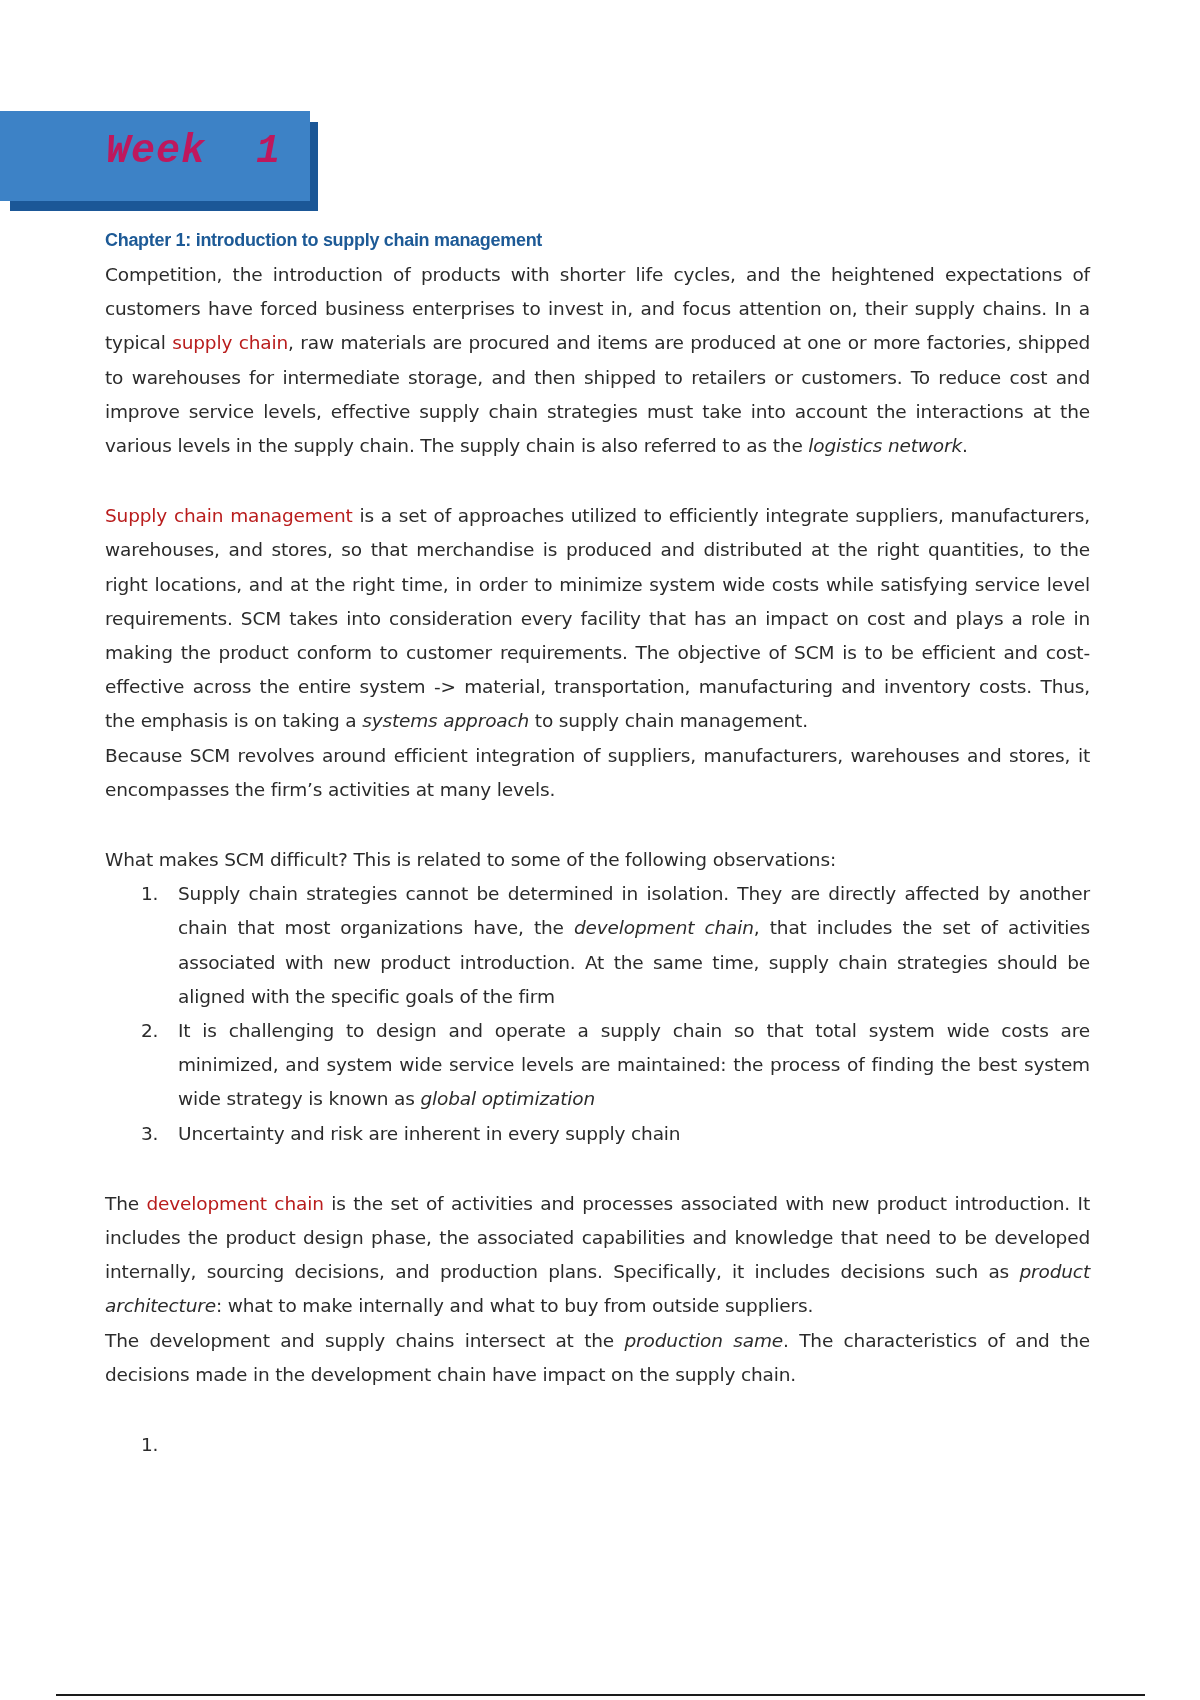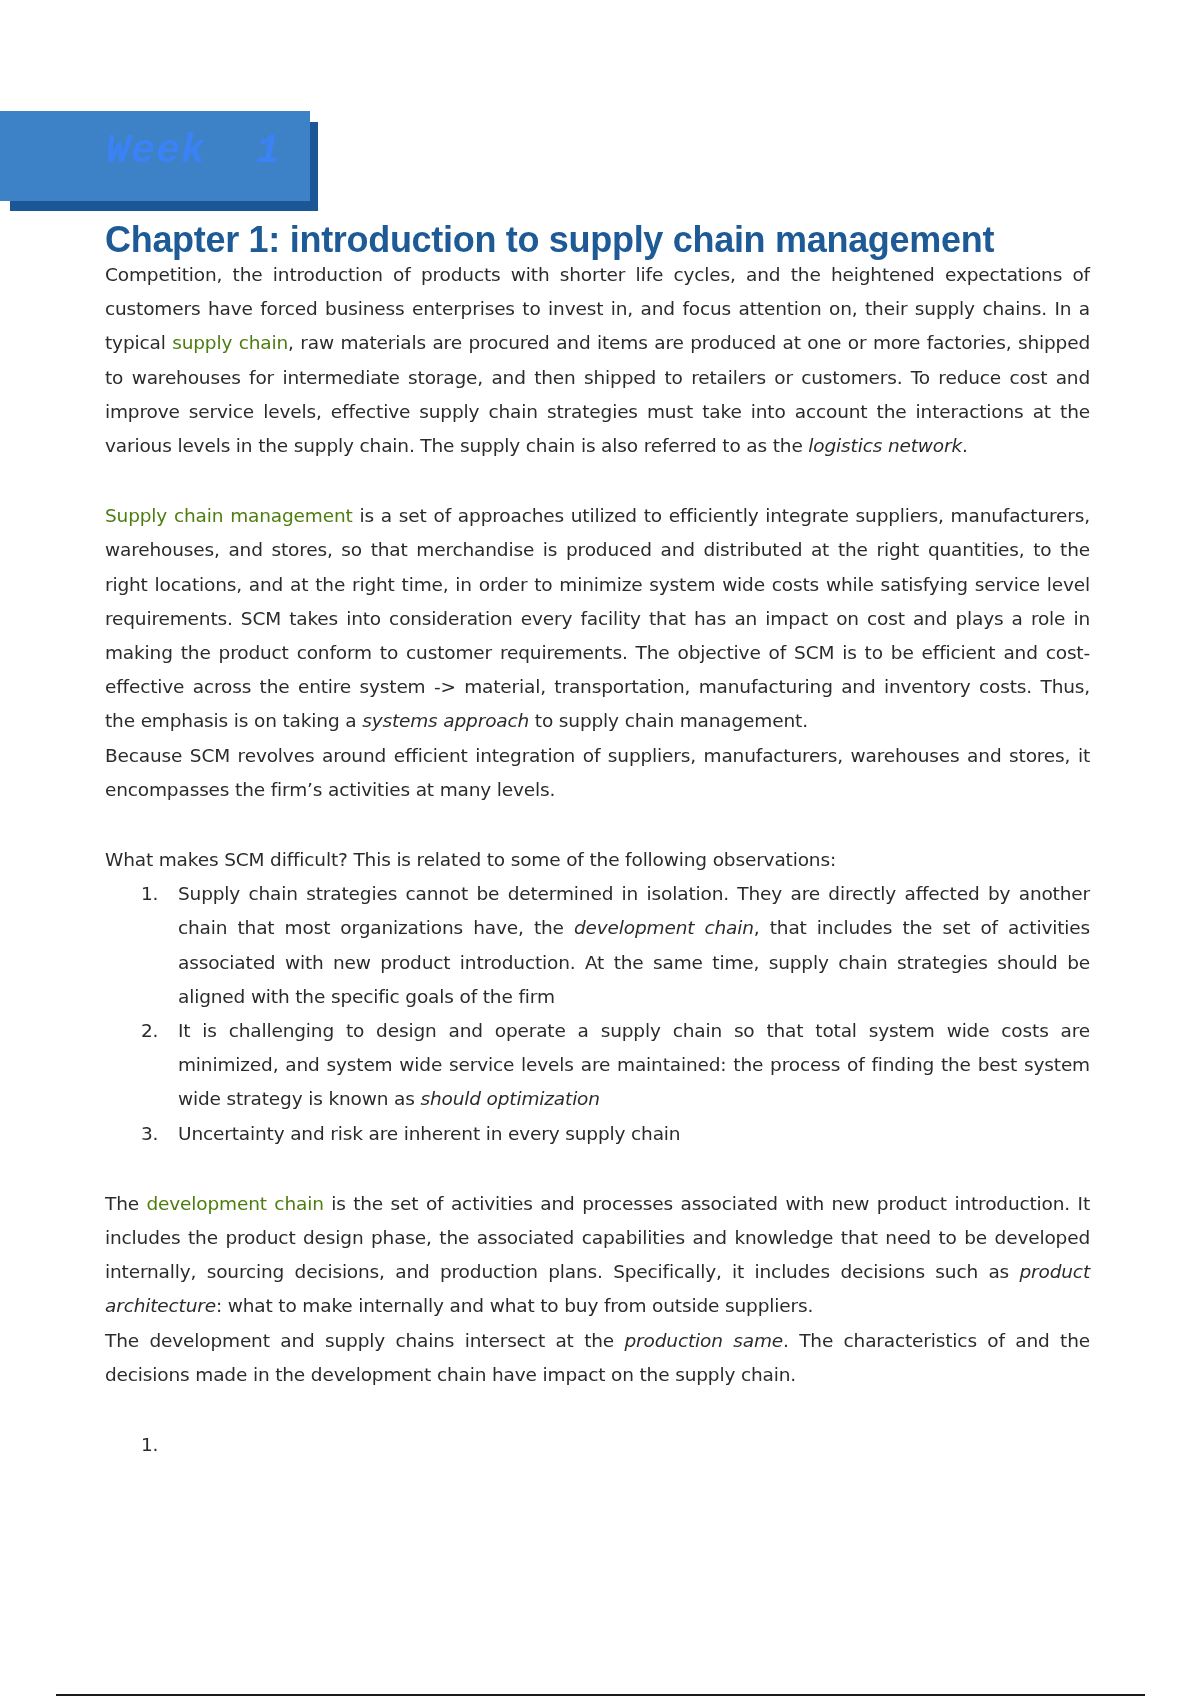--- a/index.html
+++ b/index.html
@@ -3,29 +3,29 @@
 <meta charset="utf-8">
 <style>
   html, body { margin: 0; padding: 0; background: #ffffff; }
   body { width: 1200px; height: 1700px; position: relative; overflow: hidden; }
   .page { position: absolute; left: 0; top: 0; width: 1200px; height: 1700px; background: #ffffff; }
 
   
   .banner-shadow { position: absolute; left: 10px; top: 122px; width: 308px; height: 89px; background: #1b5797; }
   .banner { position: absolute; left: 0; top: 111px; width: 310px; height: 90px; background: #3d82c6; }
   .banner-text { position: absolute; left: 106px; top: 132px; font-family: "Liberation Mono", "DejaVu Sans Mono", monospace;
-    font-style: italic; font-weight: bold; font-size: 40px; color: #3b82f6; letter-spacing: 1px; white-space: pre; line-height: 1; }
+    font-style: italic; font-weight: bold; font-size: 40px; color: #be185d; letter-spacing: 1px; white-space: pre; line-height: 1; }
 
   .content { position: absolute; left: 105px; top: 222px; width: 985px;
     font-family: "DejaVu Sans", "Liberation Sans", sans-serif; font-size: 19px; color: #2b2b2b; line-height: 34.2px; }
-  .chapter-title { font-family: "Liberation Sans", "DejaVu Sans", sans-serif; font-weight: bold; font-size: 36px; color: #1d5a96;
+  .chapter-title { font-family: "Liberation Sans", "DejaVu Sans", sans-serif; font-weight: bold; font-size: 18px; color: #1d5a96;
     line-height: 36px; margin: 0 0 0 0; letter-spacing: -0.3px; }
   p.body { margin: 0; text-align: justify; font-size: 18.5px; letter-spacing: -0.15px; }
   .gap { height: 36px; }
-  .link { color: #4d7c0f; }
+  .link { color: #b91c1c; }
   em { }
 
   ol.list { margin: 0; padding: 0; list-style: none; }
   ol.list li { position: relative; padding-left: 73px; text-align: justify; font-size: 18.5px; letter-spacing: -0.15px; }
   ol.list li .num { position: absolute; left: 36px; top: 0; }
 
   .footer-rule { position: absolute; left: 56px; top: 1694px; width: 1089px; height: 2px; background: #1a1a1a; }
 </style>
 </head>
 <body>
@@ -45,21 +45,21 @@
     <div class="gap"></div>
 
     <p class="body"><span class="link">Supply chain management</span><span> is a set of approaches utilized to efficiently integrate suppliers, manufacturers, warehouses, and stores, so that merchandise is produced and distributed at the right quantities, to the right locations, and at the right time, in order to minimize system wide costs while satisfying service level requirements. SCM takes into consideration every facility that has an impact on cost and plays a role in making the product conform to customer requirements. The objective of SCM is to be efficient and cost-effective across the entire system -&gt; material, transportation, manufacturing and inventory costs. Thus, the emphasis is on taking a </span><em>systems approach</em><span> to supply chain management.</span></p>
     <p class="body">Because SCM revolves around efficient integration of suppliers, manufacturers, warehouses and stores, it encompasses the firm’s activities at many levels.</p>
 
     <div class="gap"></div>
 
     <p class="body">What makes SCM difficult? This is related to some of the following observations:</p>
     <ol class="list">
       <li><span class="num">1.</span><span>Supply chain strategies cannot be determined in isolation. They are directly affected by another chain that most organizations have, the </span><em>development chain</em><span>, that includes the set of activities associated with new product introduction. At the same time, supply chain strategies should be aligned with the specific goals of the firm</span></li>
-      <li><span class="num">2.</span><span>It is challenging to design and operate a supply chain so that total system wide costs are minimized, and system wide service levels are maintained: the process of finding the best system wide strategy is known as </span><em>should optimization</em><span></span></li>
+      <li><span class="num">2.</span><span>It is challenging to design and operate a supply chain so that total system wide costs are minimized, and system wide service levels are maintained: the process of finding the best system wide strategy is known as </span><em>global optimization</em><span></span></li>
       <li><span class="num">3.</span><span>Uncertainty and risk are inherent in every supply chain</span></li>
     </ol>
 
     <div class="gap"></div>
 
     <p class="body"><span>The </span><span class="link">development chain</span><span> is the set of activities and processes associated with new product introduction. It includes the product design phase, the associated capabilities and knowledge that need to be developed internally, sourcing decisions, and production plans. Specifically, it includes decisions such as </span><em>product architecture</em><span>: what to make internally and what to buy from outside suppliers.</span></p>
     <p class="body"><span>The development and supply chains intersect at the </span><em>production same</em><span>. The characteristics of and the decisions made in the development chain have impact on the supply chain.</span></p>
 
     <div class="gap"></div>
 

